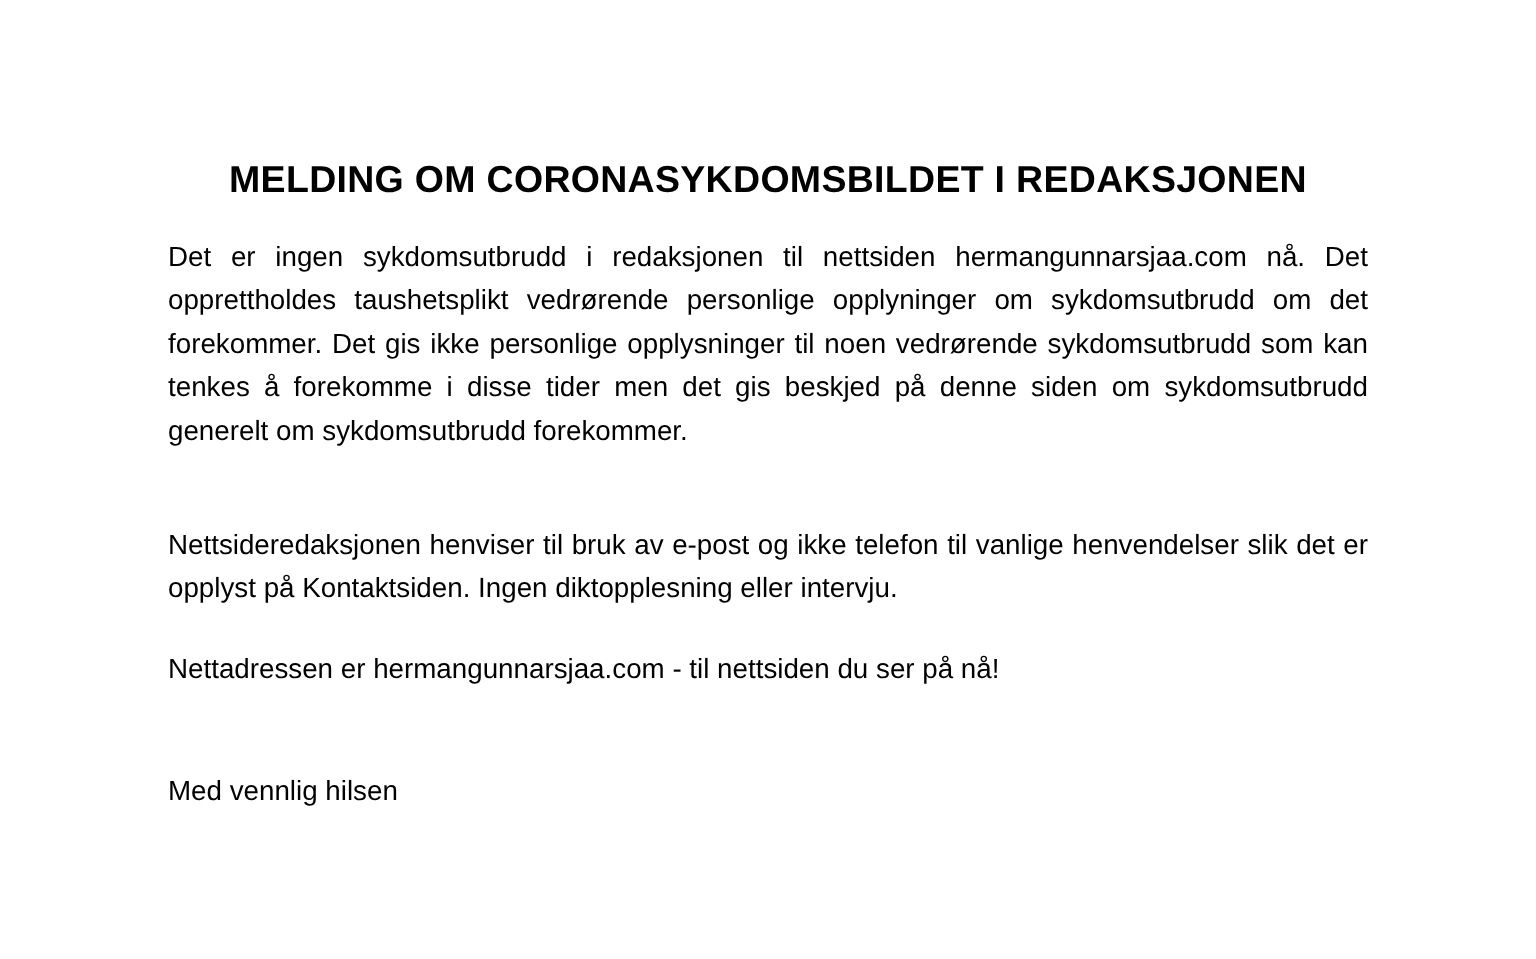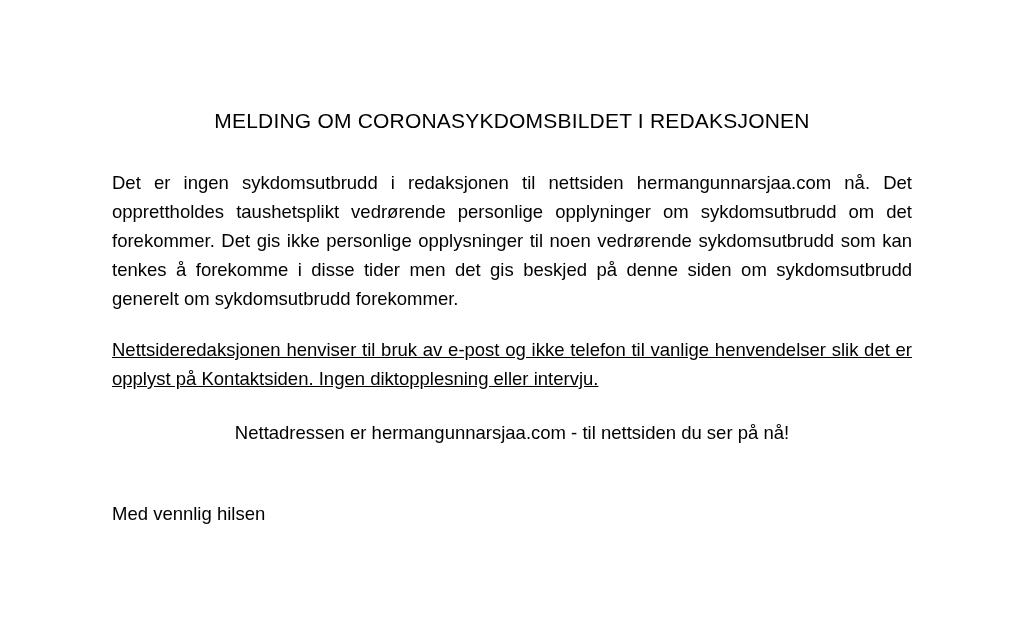--- a/index.html
+++ b/index.html
@@ -18,35 +18,35 @@
   }
   .doc {
     width: 800px;
     margin: 0 auto;
     padding-top: 106px;
     font-size: 18.5px;
     line-height: 29px;
     color: #000000;
   }
   .doc h1 {
-    font-size: 21px;
-    font-weight: normal;
+    font-size: 25px;
+    font-weight: bold;
     line-height: 29px;
     text-align: center;
     margin: 0;
     letter-spacing: 0.2px;
   }
   p.body-para {
     text-align: justify;
     margin: 0;
   }
-  p.para-first  { margin-top: 33px; }
-  p.para-second { margin-top: 22px; text-decoration: underline; }
+  p.para-first  { margin-top: 21px; }
+  p.para-second { margin-top: 47px; }
   p.address-line {
-    text-align: center;
+    text-align: left;
     margin: 25px 0 0 0;
   }
   .signature {
     margin-top: 55px;
     text-align: left;
     line-height: 23px;
   }
 </style>
 </head>
 <body>

